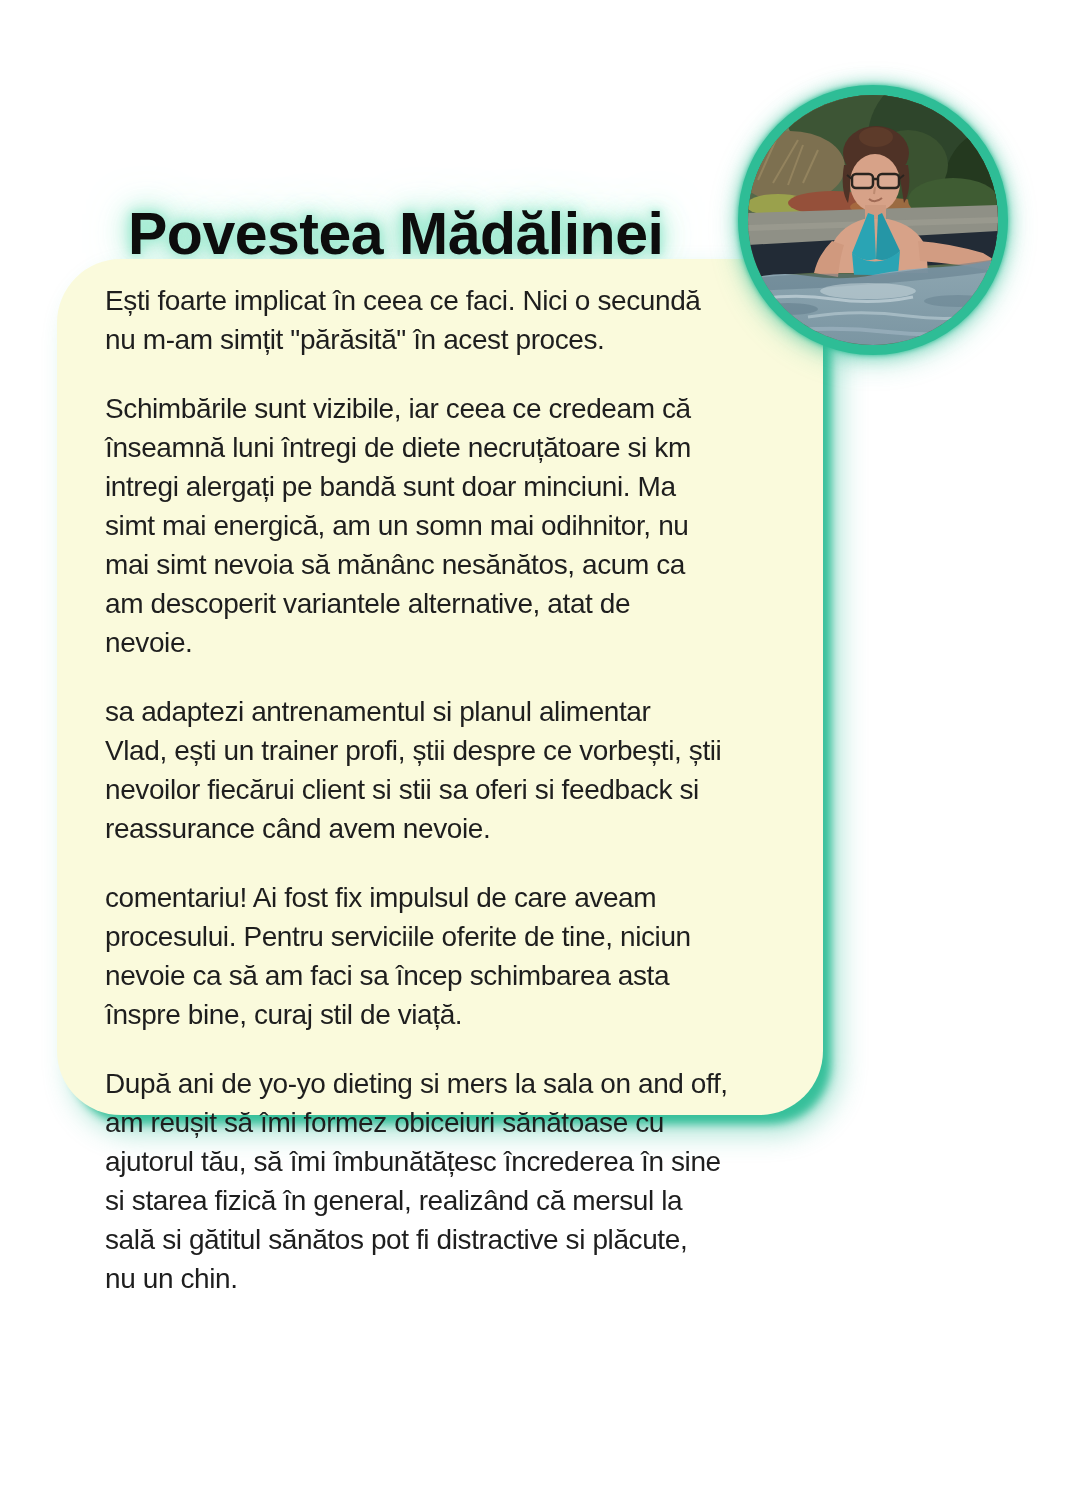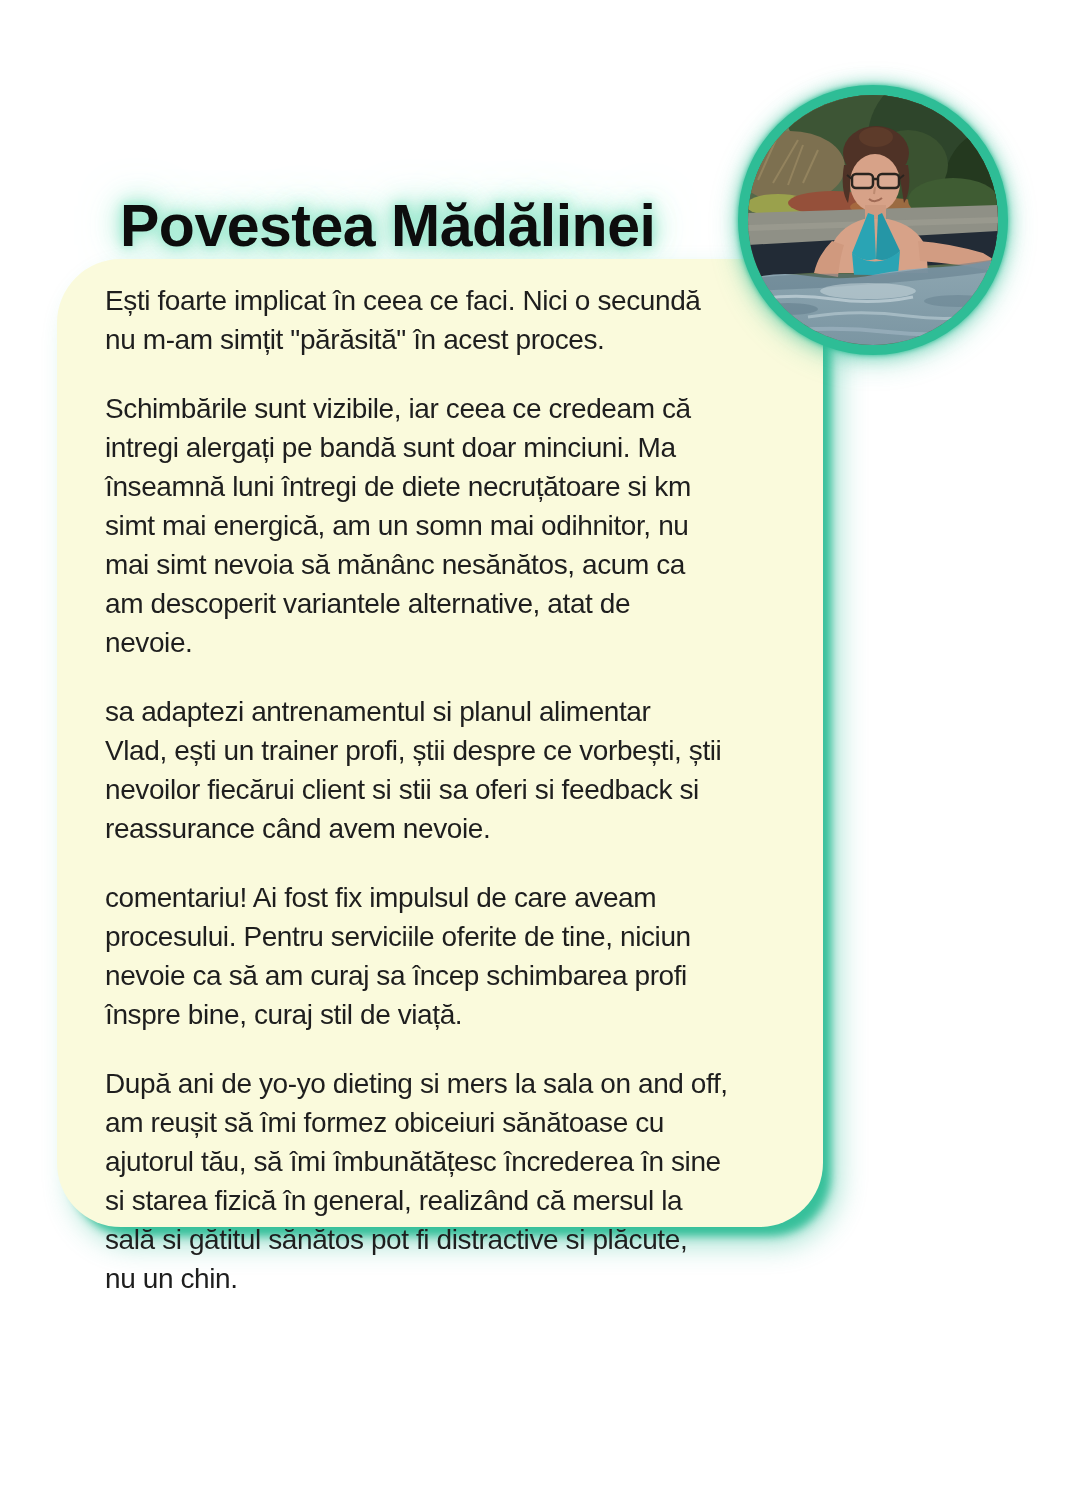--- a/index.html
+++ b/index.html
@@ -11,39 +11,39 @@
     height: 1500px;
     position: relative;
     background: #ffffff;
     font-family: "Liberation Sans", sans-serif;
     overflow: hidden;
   }
   .page-title {
     position: absolute;
     left: 112px;
     top: 188px;
-    margin: 8px;
+    margin: 16px;
     font-size: 59px;
     line-height: 60px;
     font-weight: bold;
     letter-spacing: -0.5px;
     color: #0d0d0d;
     white-space: nowrap;
     text-shadow:
       0 0 6px #aeeeda,
       0 0 14px #8fe6c8,
       0 0 26px #8fe6c8,
       0 0 42px rgba(143,230,200,0.75);
   }
   .testimonial-card {
     position: absolute;
     left: 57px;
     top: 259px;
     width: 766px;
-    height: 968px;
+    height: 856px;
     box-sizing: border-box;
     background: #fafadc;
     border-radius: 64px;
     padding: 22px 34px 20px 48px;
     box-shadow:
       11px 12px 9px -3px rgba(46,189,150,0.92),
       15px 17px 28px rgba(46,189,150,0.45);
     z-index: 1;
   }
   .para {
@@ -157,37 +157,37 @@
   </svg>
 </div>
 
 <div class="testimonial-card">
   <div class="para">
     <div class="text-line">Ești foarte implicat în ceea ce faci. Nici o secundă</div>
     <div class="text-line">nu m-am simțit "părăsită" în acest proces.</div>
   </div>
   <div class="para">
     <div class="text-line">Schimbările sunt vizibile, iar ceea ce credeam că</div>
+    <div class="text-line">înseamnă luni întregi de diete necruțătoare si km</div>
     <div class="text-line">intregi alergați pe bandă sunt doar minciuni. Ma</div>
-    <div class="text-line">înseamnă luni întregi de diete necruțătoare si km</div>
     <div class="text-line">simt mai energică, am un somn mai odihnitor, nu</div>
     <div class="text-line">mai simt nevoia să mănânc nesănătos, acum ca</div>
     <div class="text-line">am descoperit variantele alternative, atat de</div>
     <div class="text-line">nevoie.</div>
   </div>
   <div class="para">
     <div class="text-line">sa adaptezi antrenamentul si planul alimentar</div>
     <div class="text-line">Vlad, ești un trainer profi, știi despre ce vorbești, știi</div>
     <div class="text-line">nevoilor fiecărui client si stii sa oferi si feedback si</div>
     <div class="text-line">reassurance când avem nevoie.</div>
   </div>
   <div class="para">
     <div class="text-line">comentariu! Ai fost fix impulsul de care aveam</div>
     <div class="text-line">procesului. Pentru serviciile oferite de tine, niciun</div>
-    <div class="text-line">nevoie ca să am curaj sa încep schimbarea profi</div>
+    <div class="text-line">nevoie ca să am faci sa încep schimbarea asta</div>
     <div class="text-line">înspre bine, curaj stil de viață.</div>
   </div>
   <div class="para">
     <div class="text-line">După ani de yo-yo dieting si mers la sala on and off,</div>
     <div class="text-line">am reușit să îmi formez obiceiuri sănătoase cu</div>
     <div class="text-line">ajutorul tău, să îmi îmbunătățesc încrederea în sine</div>
     <div class="text-line">si starea fizică în general, realizând că mersul la</div>
     <div class="text-line">sală si gătitul sănătos pot fi distractive si plăcute,</div>
     <div class="text-line">nu un chin.</div>
   </div>

